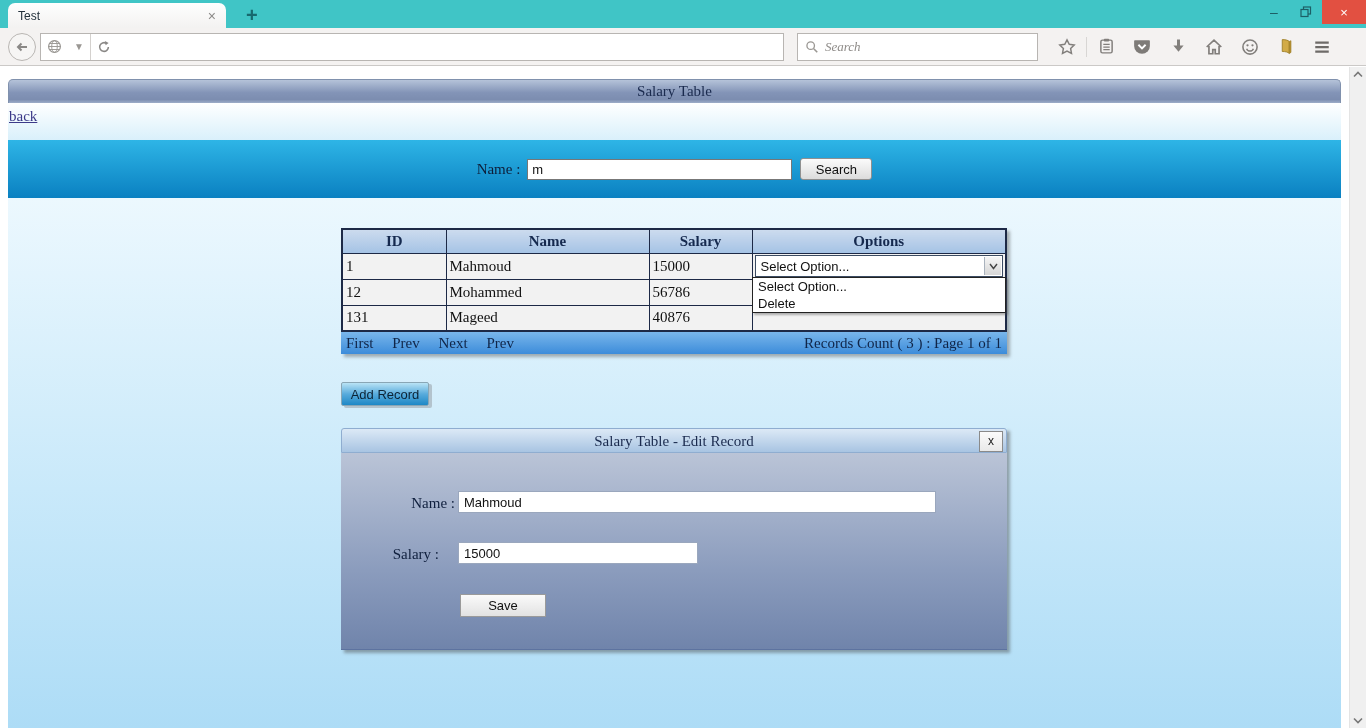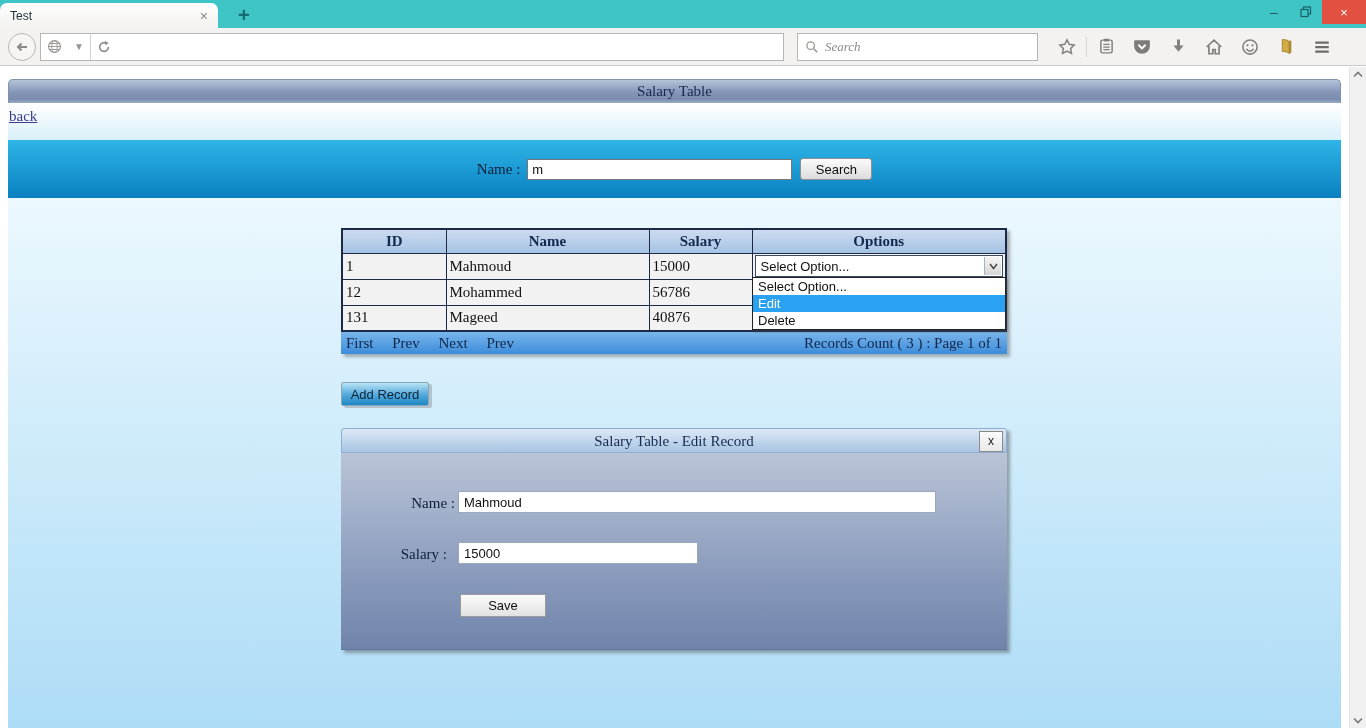--- a/index.html
+++ b/index.html
@@ -2,21 +2,21 @@
 <html><head>
 <meta charset="utf-8">
 <style>
   * { box-sizing: border-box; margin: 0; padding: 0; }
   html,body { width:1366px; height:728px; overflow:hidden; }
   body { font-family:"Liberation Sans",sans-serif; background:#fff; position:relative; }
   :root { --serif:"Liberation Serif","DejaVu Serif",serif; }
 
   
   .tabbar { height:28px; background:#40c5c6; position:relative; display:flex; align-items:flex-end; }
-  .tab { width:218px; height:25px; background:linear-gradient(#fefefe,#f3f2f1);
+  .tab { margin-left:8px; width:218px; height:25px; background:linear-gradient(#fefefe,#f3f2f1);
          border-radius:7px 7px 0 0; display:flex; align-items:center; padding:0 10px;
          font-size:12px; color:#24323c; }
   .tab-title { flex:1; }
   .tab-close { color:#8c8a88; font-size:14px; line-height:14px; }
   .newtab { color:#17696e; font-size:20px; font-weight:bold; margin-left:12px; height:25px;
             display:flex; align-items:center; padding:0 8px; }
   .win-controls { position:absolute; right:0; top:0; height:24px; display:flex; }
   .win-btn { width:32px; height:24px; display:flex; align-items:center; justify-content:center;
              color:#1d5f66; font-size:14px; }
   .win-close { width:44px; background:#e25041; color:#fff; font-size:13px; }
@@ -299,35 +299,34 @@
             <span>Prev</span>
             <span>Next</span>
             <span>Prev</span>
           </span>
           <span>Records Count ( 3 ) : Page 1 of 1</span>
         </div>
       </div>
 
       <div class="dropdown-list">
         <div class="dd-item">Select Option...</div>
-        <div class="dd-item hl">Edit</div>
         <div class="dd-item">Delete</div>
       </div>
 
       <div class="add-record">Add Record</div>
 
       <div class="dialog">
         <div class="dialog-title">
           <span>Salary Table - Edit Record</span>
           <div class="dialog-close">x</div>
         </div>
         <div class="dialog-body">
           <span class="dlg-label" style="left:62px; top:42px;">Name :</span>
           <input class="dlg-input" style="left: 117px; top: 38px; width: 478px;" value="Mahmoud">
-          <span class="dlg-label" style="left:54px; top:93px;">Salary :</span>
+          <span class="dlg-label" style="left:46px; top:93px;">Salary :</span>
           <input class="dlg-input" style="left: 117px; top: 89px; width: 240px;" value="15000">
           <button class="save-btn">Save</button>
         </div>
       </div>
 
     </div>
   </div>
 
   <div class="scrollbar">
     <svg width="10" height="7" viewBox="0 0 10 7">

